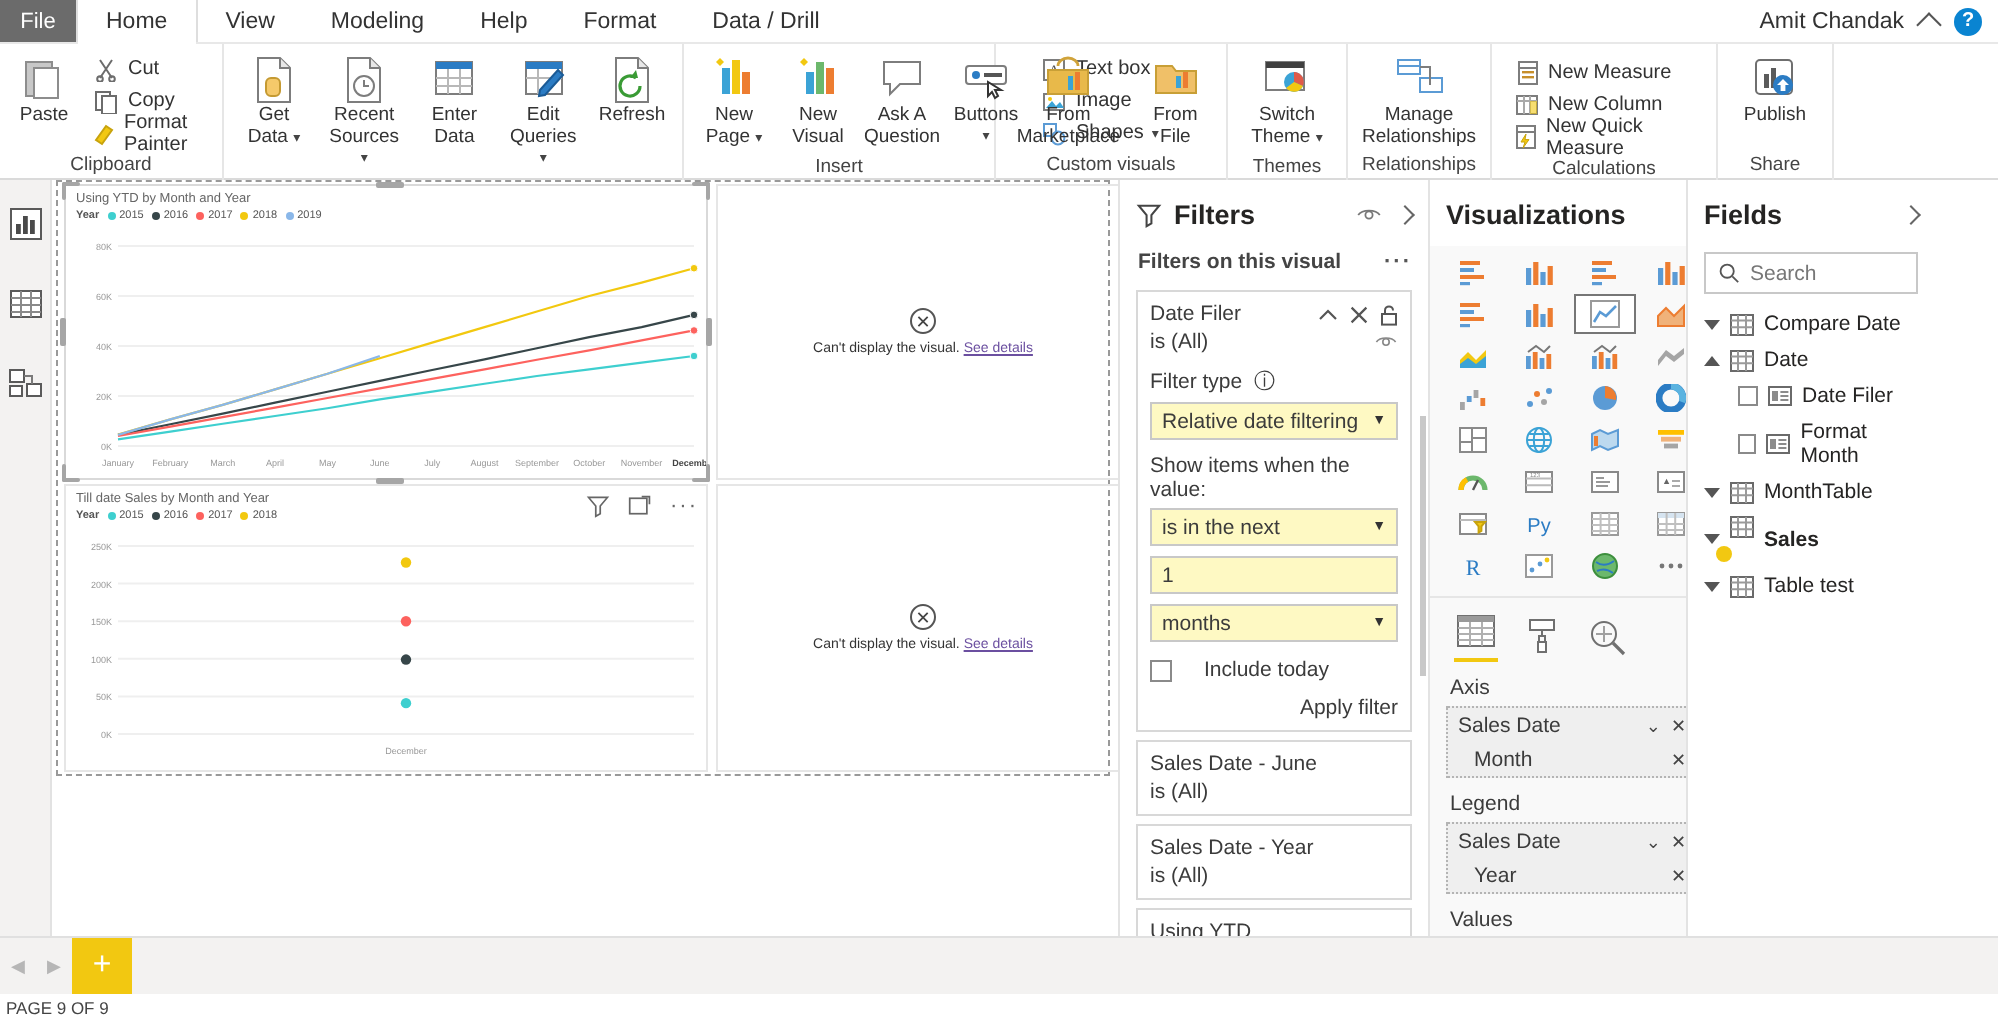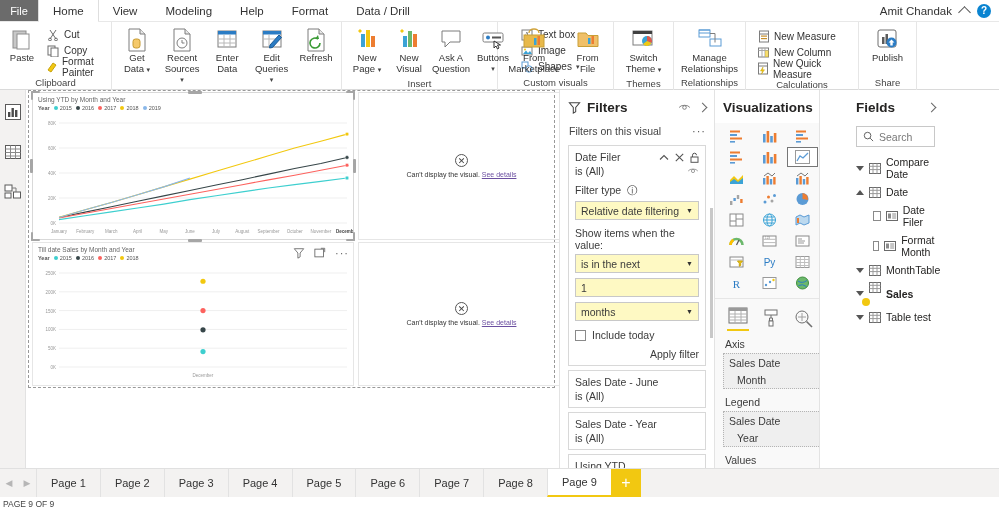--- a/index.html
+++ b/index.html
@@ -51,36 +51,36 @@
   .selhandle { position:absolute; background:#a6a6a6; border-radius:1px;}
 
   .errvisual { position:absolute; display:flex; flex-direction:column; align-items:center; justify-content:center; font-size:7px; color:#333;}
   .errcircle{width:13px;height:13px;border-radius:50%;border:1px solid #555;display:flex;align-items:center;justify-content:center;font-size:9px;color:#444;margin-bottom:4px;}
   .errlink{color:#6b4fa0;text-decoration:underline;}
 
   
   .pane { position:absolute; top:90px; bottom:43px; background:#ffffff; border-left:1px solid #e3e3e3;}
   #filters-pane { left:559px; width:155px; }
   #viz-pane { left:714px; width:143px; background:#f9f9f9;}
-  #fields-pane { left:819px; width:124px;padding-left:28px; }
+  #fields-pane { left:843px; width:124px; }
   .pane-header { display:flex; align-items:center; padding:10px 8px 8px 8px; gap:6px;}
   .pane-title { font-size:13.5px; color:#252423; font-weight:600;}
   .pane-hdr-icons{margin-left:auto;display:flex;align-items:center;gap:8px;}
   .chev-right{ width:7px;height:7px;border-right:1.5px solid #666; border-top:1.5px solid #666; transform:rotate(45deg);}
 
-  .filters-sub{display:flex;align-items:flex-start;padding:2px 8px 4px 9px;font-size:10.5px;color:#444;}
+  .filters-sub{display:flex;align-items:flex-start;padding:2px 8px 4px 9px;font-size:10.5px;color:#444;font-weight:bold;}
   .dots{margin-left:auto;color:#555;letter-spacing:1px;font-size:11px;}
   .filter-card{margin:4px 8px;border:1px solid #d8d8d8;background:#fff;padding:5px 6px;}
   .fc-row{display:flex;align-items:center;font-size:10.5px;color:#3b3b3b;}
   .fc-row .icons{margin-left:auto;display:flex;gap:6px;align-items:center;color:#555;}
   .fc-sub{display:flex;align-items:center;font-size:10.5px;color:#3b3b3b;margin-top:2px;}
   .fc-lbl{font-size:10.5px;color:#3b3b3b;margin:7px 0 3px;}
   .sel{width:100%;height:19px;border:1px solid #c8c8c8;background:#fef9c3;display:flex;align-items:center;padding:0 5px;font-size:10.5px;color:#3b3b3b;}
   .sel .ar{margin-left:auto;font-size:7px;color:#333;}
-  .cbrow{display:flex;align-items:center;gap:6px;margin-top:8px;font-size:10.5px;color:#3b3b3b;}
+  .cbrow{display:flex;align-items:center;gap:16px;margin-top:8px;font-size:10.5px;color:#3b3b3b;}
   .cb{width:11px;height:11px;border:1px solid #8a8a8a;background:#fff;}
   .applyf{text-align:right;font-size:10.5px;color:#3b3b3b;margin-top:7px;}
 
   .viz-grid{display:grid;grid-template-columns:repeat(4,1fr);gap:1px;padding:3px 6px 2px 6px;}
   .vcell{height:20px;display:flex;align-items:center;justify-content:center;}
   .vcell.selected{border:1.5px solid #767676;background:#fff;}
   .viz-tabs{display:flex;gap:14px;padding:8px 10px 0 12px;align-items:flex-end;border-top:1px solid #e6e6e6;margin-top:3px;}
   .vtab{display:flex;flex-direction:column;align-items:center;padding-bottom:3px;}
   .vtab.active{border-bottom:2px solid #f2c811;}
   .well-label{font-size:10.5px;color:#3b3b3b;padding:7px 0 3px 10px;}
@@ -1121,30 +1121,19 @@
             </svg>
           </span>
           <span>Table test</span>
         </div>
       </div>
   </div>
 
   <div class="pagebar">
     <div class="arrowbtn">◀</div>
     <div class="arrowbtn">▶</div>
-    <div id="page-tabs" style="display:flex;">
-        <div class="ptab">Page 1</div>
-        <div class="ptab">Page 2</div>
-        <div class="ptab">Page 3</div>
-        <div class="ptab">Page 4</div>
-        <div class="ptab">Page 5</div>
-        <div class="ptab">Page 6</div>
-        <div class="ptab">Page 7</div>
-        <div class="ptab">Page 8</div>
-        <div class="ptab active">Page 9</div>
-      </div>
     <div class="addbtn">+</div>
   </div>
   <div class="statusbar">
     <span>PAGE 9 OF 9</span>
   </div>
 
 </div>
 
 </body></html>

